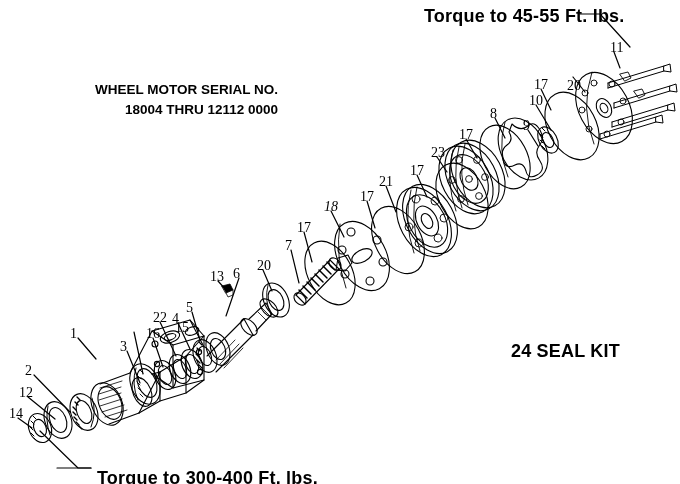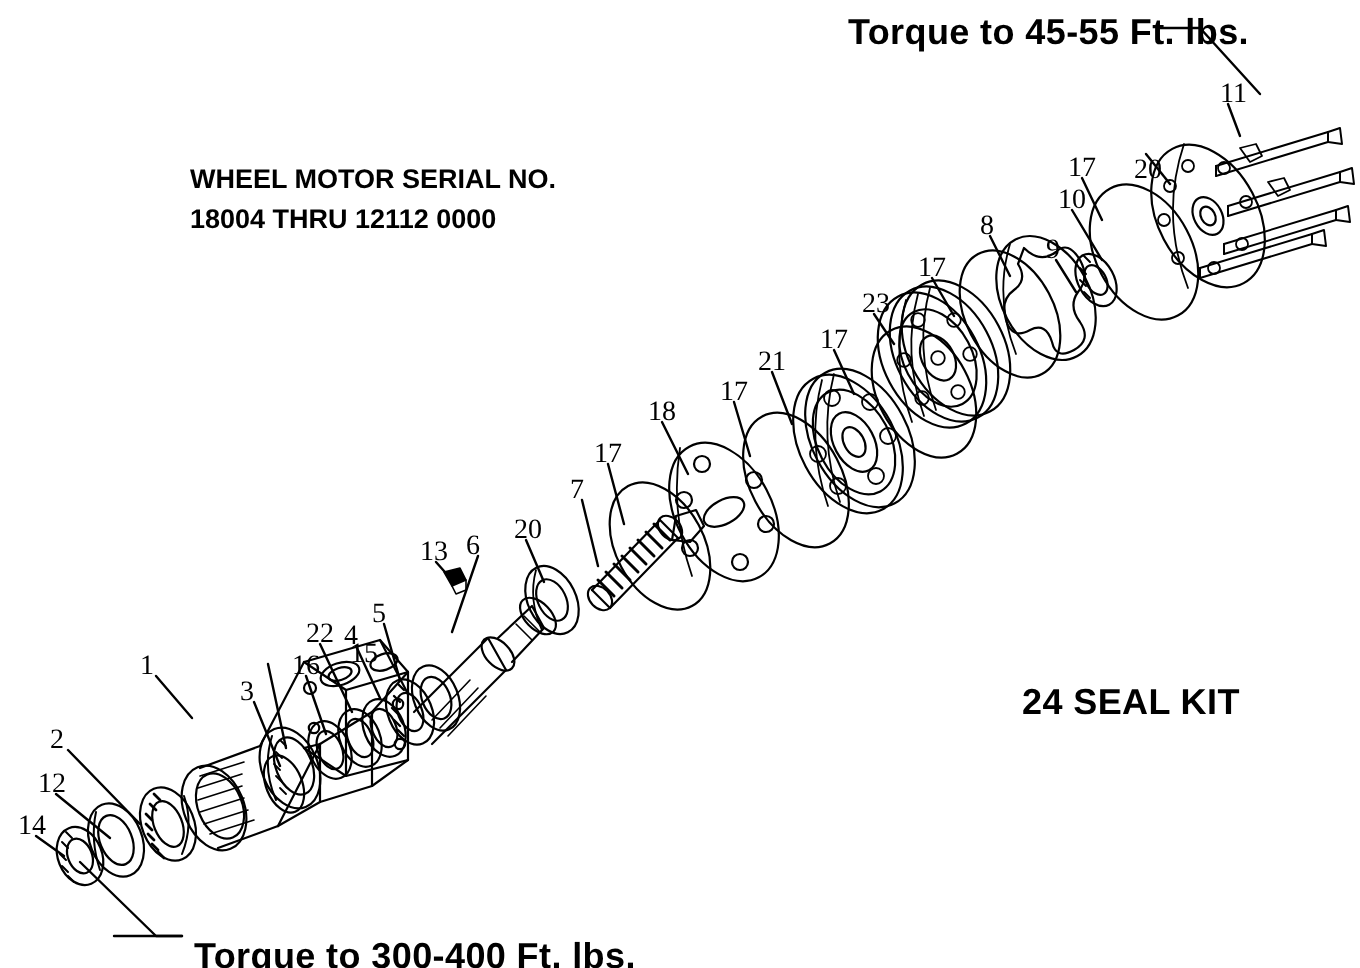--- a/index.html
+++ b/index.html
@@ -4,21 +4,21 @@
 <title>Wheel Motor Exploded View</title>
 <style>
   html,body{margin:0;padding:0;background:#ffffff;}
   body{width:680px;height:484px;overflow:hidden;
        font-family:"Liberation Sans", sans-serif;color:#000;}
   #stage{position:relative;width:680px;height:484px;background:#fff;}
   #art{position:absolute;left:0;top:0;width:680px;height:484px;}
   .note{position:absolute;font-weight:bold;font-size:18px;
         letter-spacing:.2px;white-space:nowrap;line-height:1.35;}
   .serial{position:absolute;font-weight:bold;font-size:13.5px;
-          text-align:left;white-space:nowrap;line-height:1.5;}
+          text-align:right;white-space:nowrap;line-height:1.5;}
   .cal{position:absolute;font-size:14px;font-family:"Liberation Serif",serif;
        white-space:nowrap;}
 </style>
 </head>
 <body>
 
 <div id="stage">
 
   <svg id="art" viewBox="0 0 680 484">
     <defs>
@@ -335,21 +335,21 @@
       <div class="cal" style="left: 19px; top: 385px;">12</div>
       <div class="cal" style="left: 210px; top: 269px;">13</div>
       <div class="cal" style="left: 9px; top: 406px;">14</div>
       <div class="cal" style="left: 127px; top: 320px; margin-left: 48px;">15</div>
       <div class="cal" style="left: 146px; top: 326px;">16</div>
       <div class="cal" style="left: 297px; top: 220px;">17</div>
       <div class="cal" style="left: 360px; top: 189px;">17</div>
       <div class="cal" style="left: 410px; top: 163px;">17</div>
       <div class="cal" style="left: 459px; top: 127px;">17</div>
       <div class="cal" style="left: 534px; top: 77px;">17</div>
-      <div class="cal" style="left: 324px; top: 199px;">18</div>
+      <div class="cal" style="left: 324px; top: 199px; font-style: italic;">18</div>
       <div class="cal" style="left: 257px; top: 258px;">20</div>
       <div class="cal" style="left: 567px; top: 65px; margin-top: 13px;">20</div>
       <div class="cal" style="left: 379px; top: 174px; text-align: right;">21</div>
       <div class="cal" style="left: 153px; top: 310px;">22</div>
       <div class="cal" style="left: 431px; top: 145px;">23</div>
     </div>
 
 </div>
 
 </body></html>

